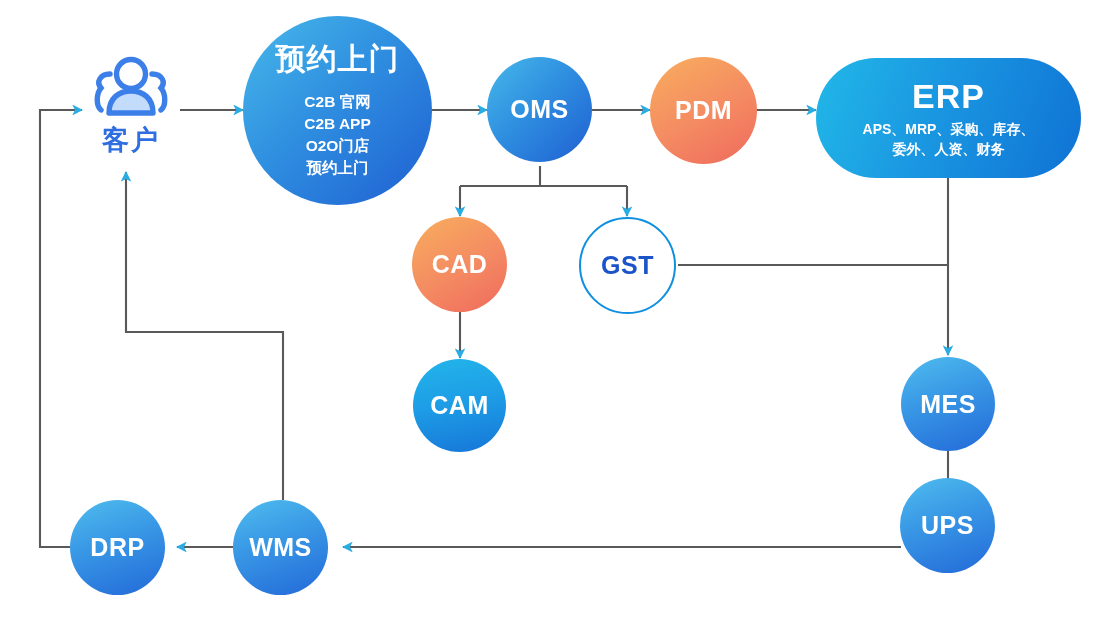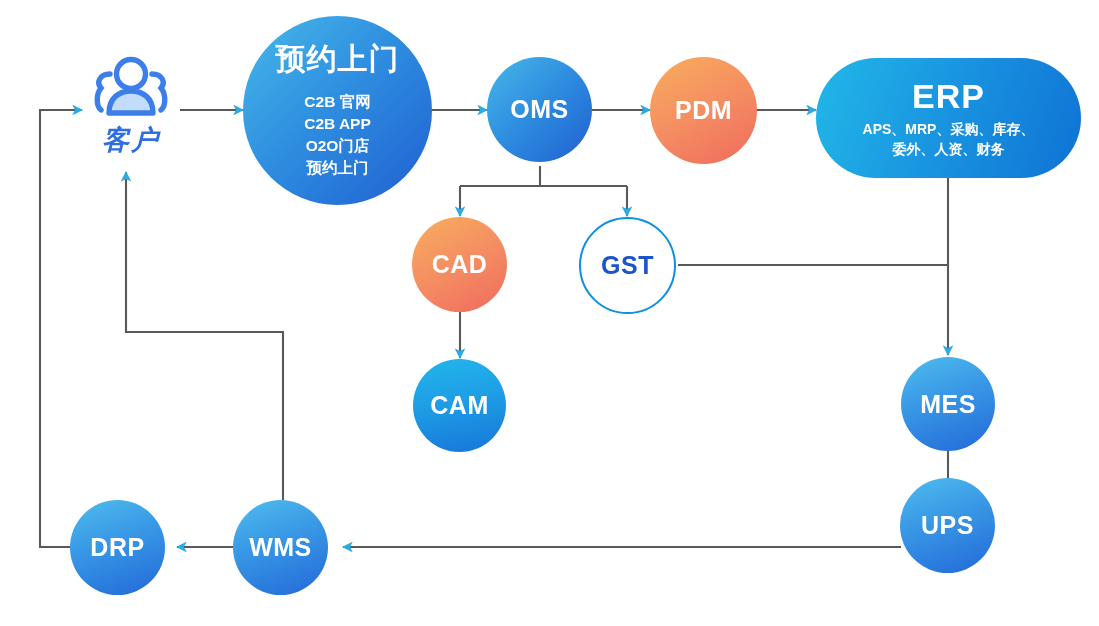--- a/index.html
+++ b/index.html
@@ -98,21 +98,20 @@
     display: flex;
     flex-direction: column;
     align-items: center;
   }
   .customer-label {
     font-size: 27px;
     font-weight: bold;
     color: #2f6ee0;
     letter-spacing: 2px;
     margin-top: -2px;
-    font-style: italic;
   }
 </style>
 </head>
 <body>
 
 <div id="canvas">
 
   <svg id="wires" viewBox="0 0 1099 626" xmlns="http://www.w3.org/2000/svg">
     <defs>
       <marker id="ah" viewBox="0 0 10 10" refX="9" refY="5" markerWidth="5.2" markerHeight="5.2" orient="auto-start-reverse">

